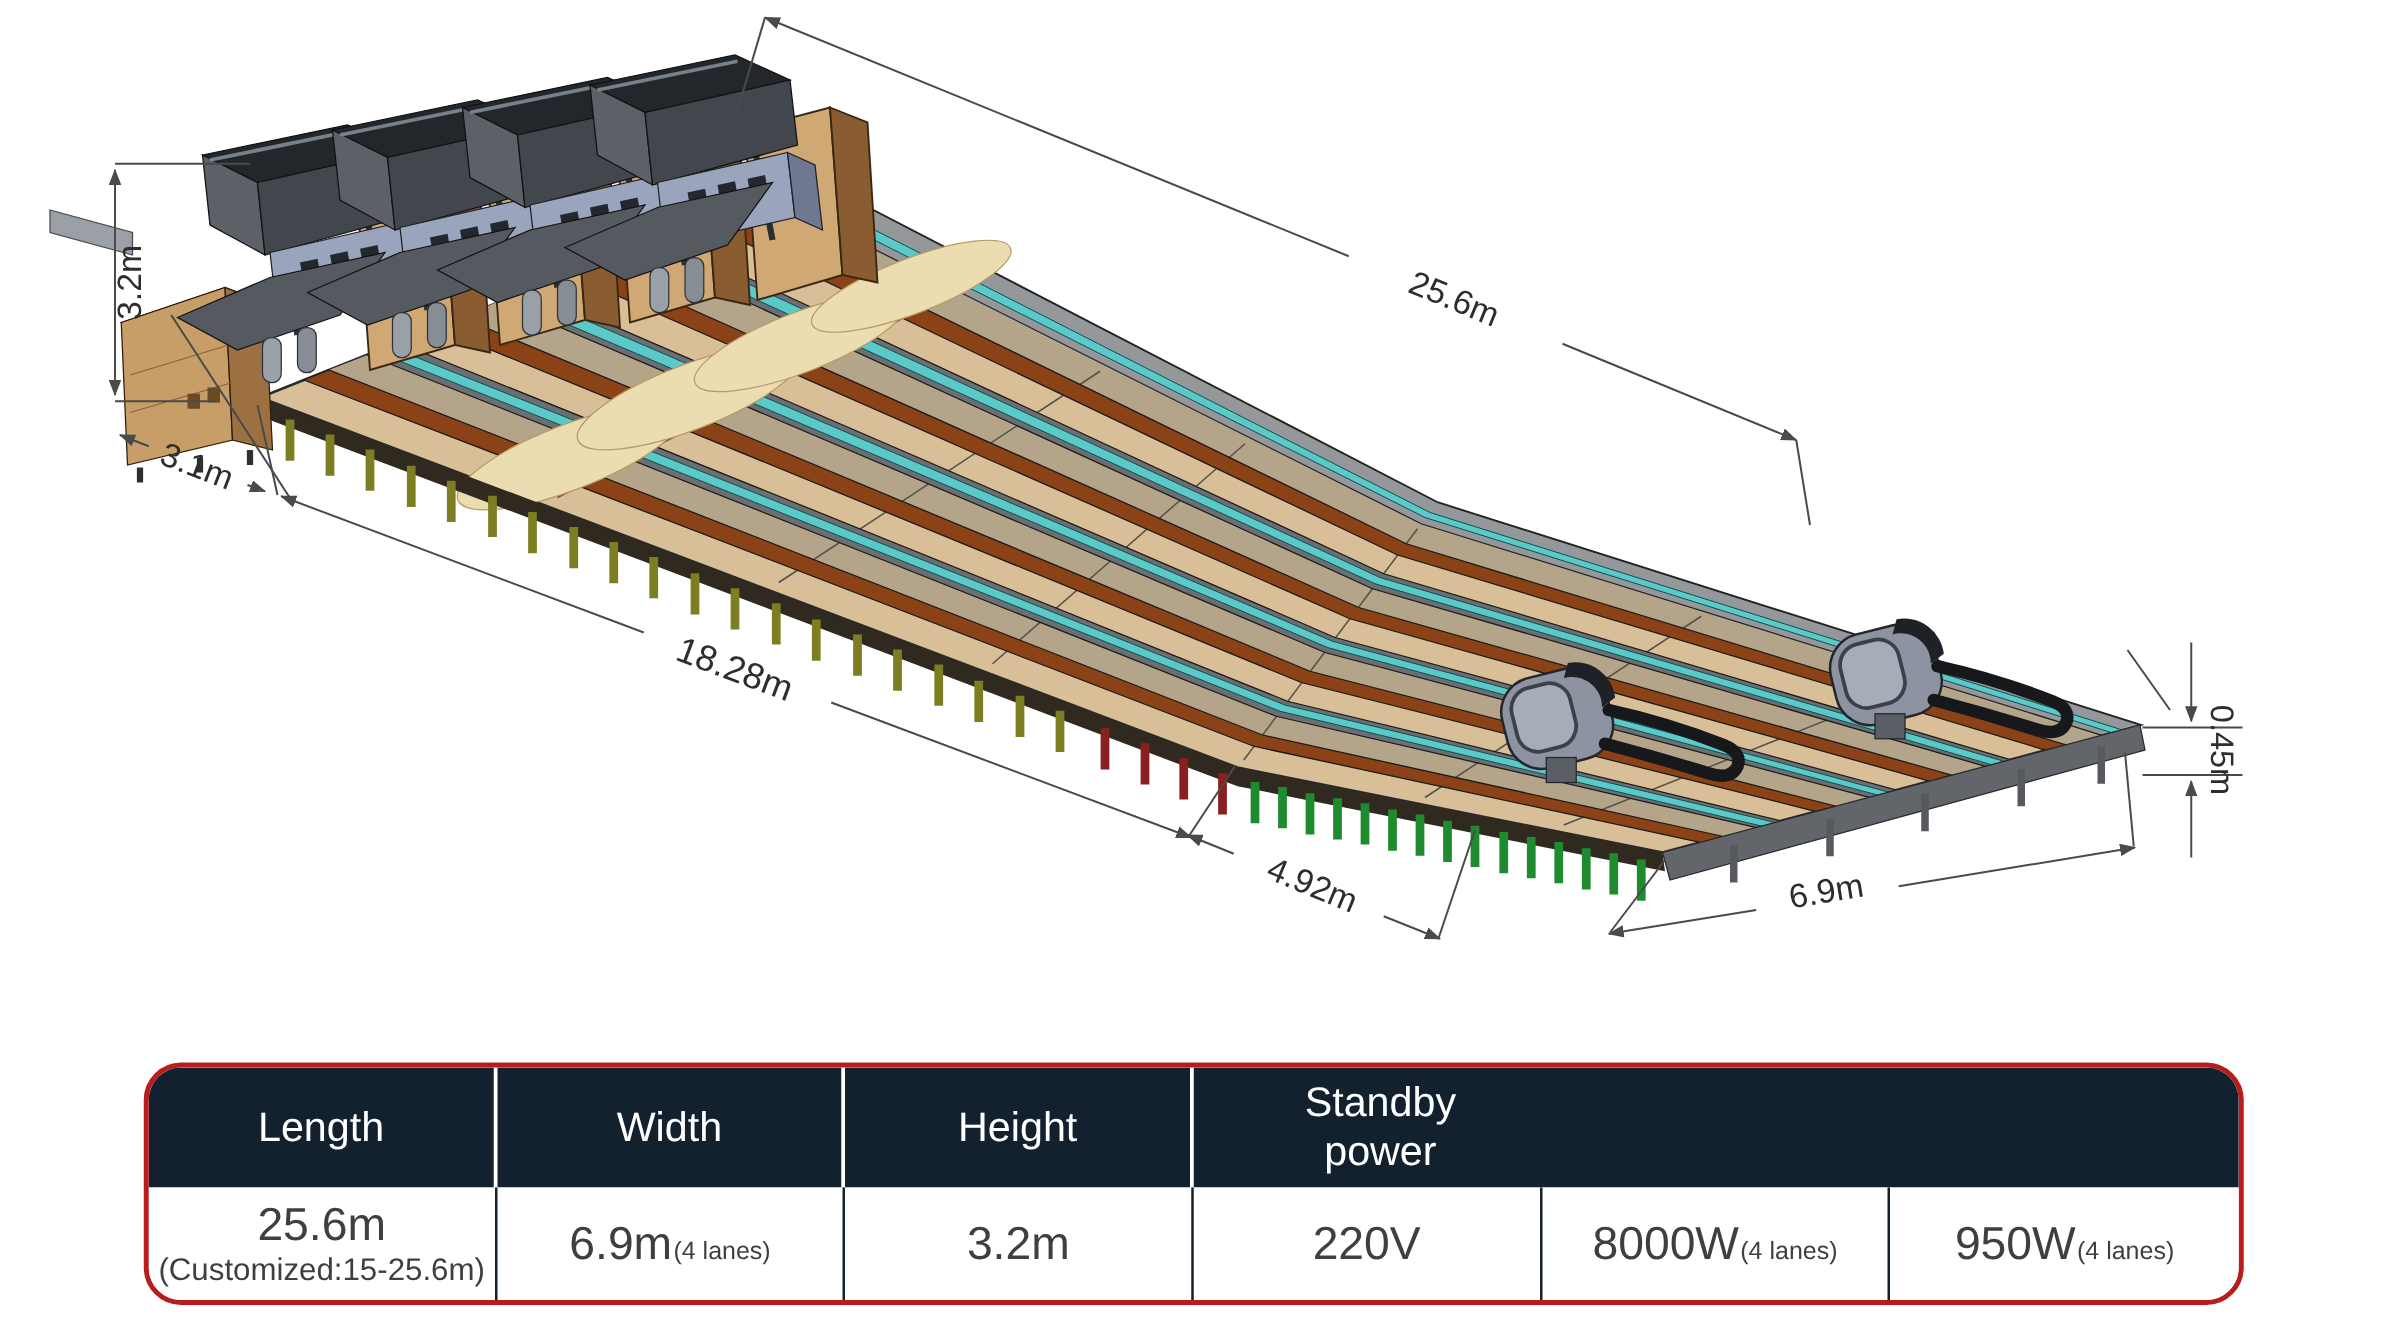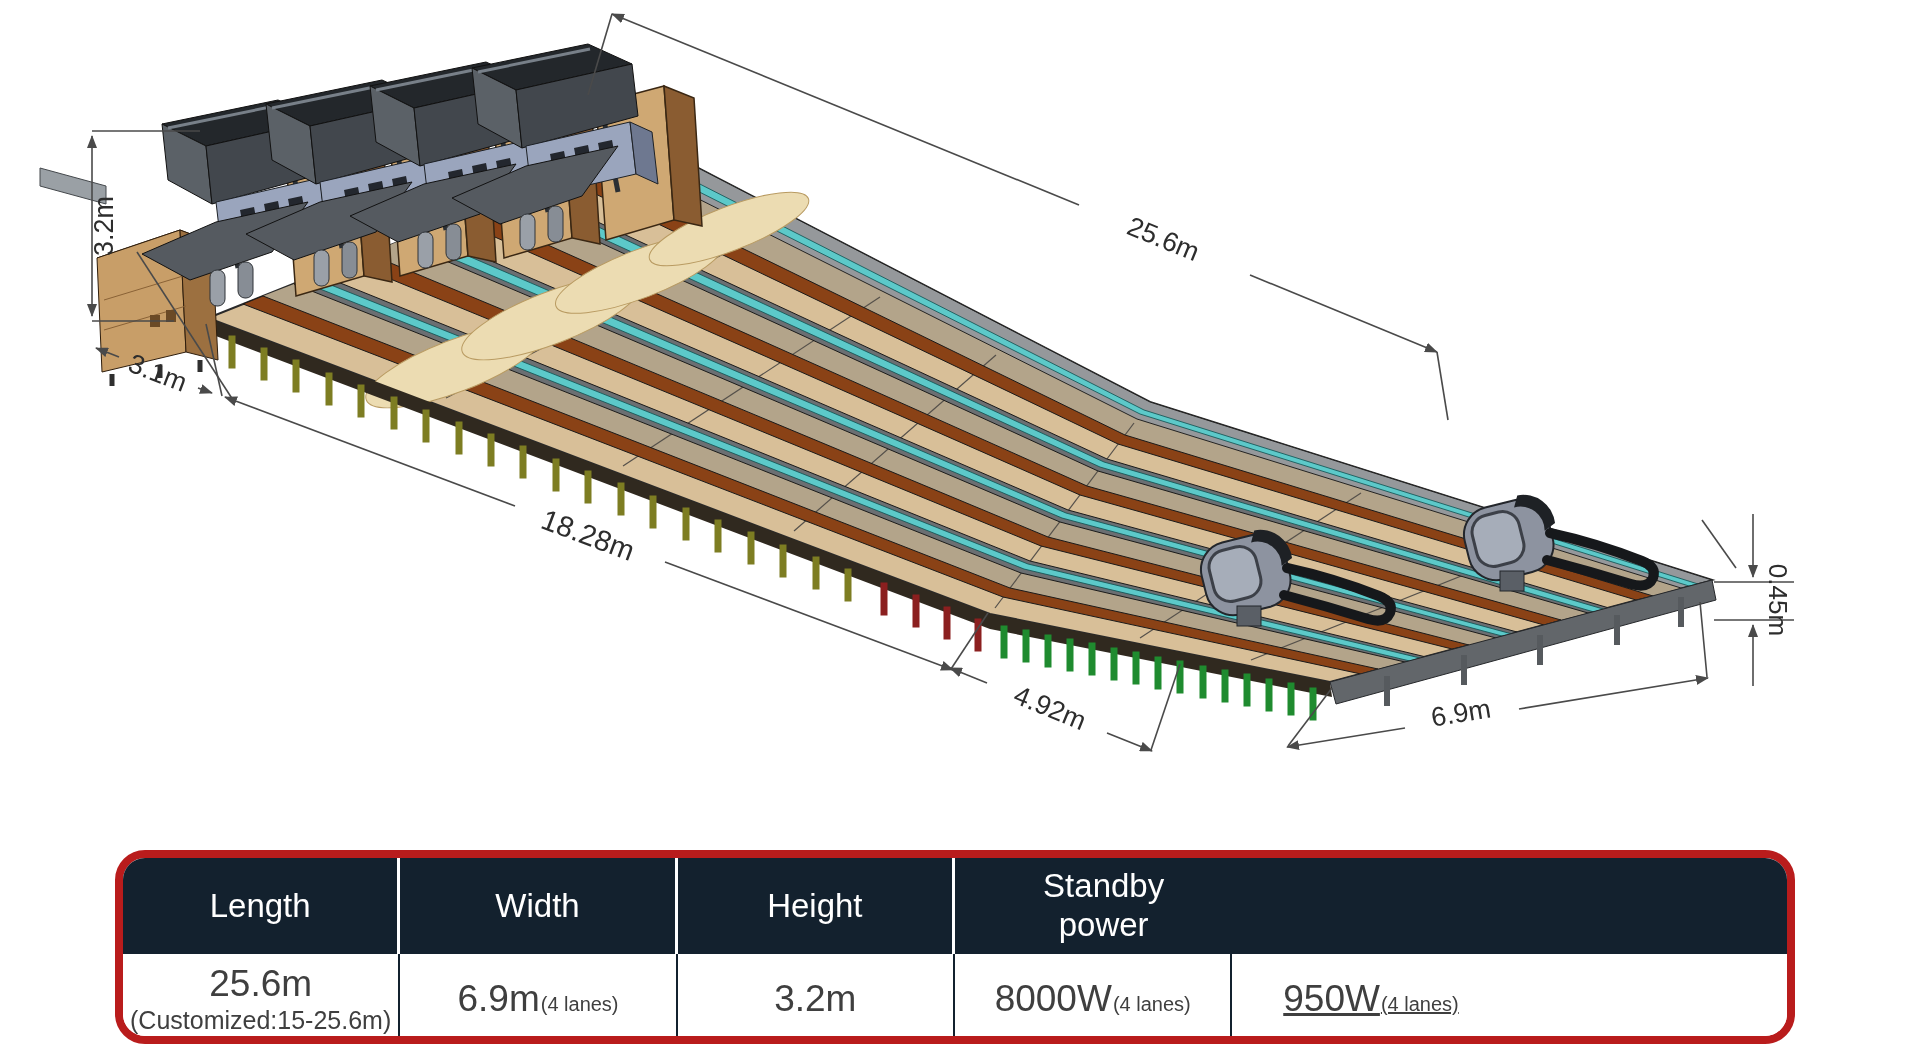--- a/index.html
+++ b/index.html
@@ -5,32 +5,32 @@
   html,body{margin:0;padding:0;background:#ffffff;}
   .stage{position:relative;width:1920px;height:1055px;background:#ffffff;overflow:hidden;
          font-family:"Liberation Sans","DejaVu Sans",sans-serif;}
   svg text{font-family:"Liberation Sans","DejaVu Sans",sans-serif;fill:#2d2d2d;}
   .dim-label{font-size:27px;}
   .dim-label-big{font-size:29px;}
   .dim-label-sm{font-size:26px;}
 
   
   .spec-table{position:absolute;left:115px;top:850px;width:1680px;height:194px;
-              border:8px solid #b91c1c;border-radius:30px;overflow:hidden;background:#ffffff;
+              border:4px solid #b91c1c;border-radius:30px;overflow:hidden;background:#ffffff;
               box-sizing:border-box;}
   .spec-head{display:grid;grid-template-columns:repeat(6,1fr);height:96px;background:#13212e;}
   .spec-head .cell{display:flex;align-items:center;justify-content:center;
                    color:#ffffff;font-size:33px;line-height:1.18;text-align:center;
                    border-right:3px solid #ffffff;}
   .spec-head .cell:last-child{border-right:none;margin-left:20px;}
   .spec-head .cell span{max-width:185px;display:inline-block;}
   .spec-body{display:grid;grid-template-columns:repeat(6,1fr);height:90px;background:#ffffff;}
   .spec-body .cell{display:flex;flex-direction:column;align-items:center;justify-content:center;
                    color:#3f3f3f;border-right:2px solid #13212e;text-align:center;}
-  .spec-body .cell:last-child{border-right:none;text-decoration:underline;}
+  .spec-body .cell:last-child{border-right:none;}
   .valline{display:flex;align-items:baseline;justify-content:center;}
   .val{font-size:37px;}
   .note-inline{font-size:20px;margin-left:1px;}
   .note-block{display:block;font-size:25px;margin-top:1px;}
 </style>
 </head>
 <body>
 
 <div class="stage">
 
@@ -225,20 +225,23 @@
     <div class="cell">
       <span class="valline">
             <span class="val">6.9m</span>
             <span class="note-inline">(4 lanes)</span>
           </span>
     </div>
     <div class="cell">
       <span class="val">3.2m</span>
     </div>
     <div class="cell">
+      <span class="val">220V</span>
+    </div>
+    <div class="cell">
       <span class="valline">
             <span class="val">8000W</span>
             <span class="note-inline">(4 lanes)</span>
           </span>
     </div>
     <div class="cell">
       <span class="valline">
             <span class="val">950W</span>
             <span class="note-inline">(4 lanes)</span>
           </span>

